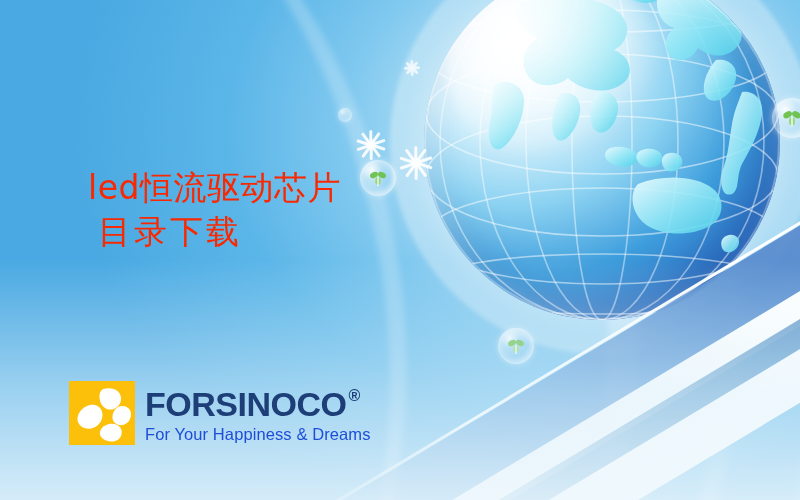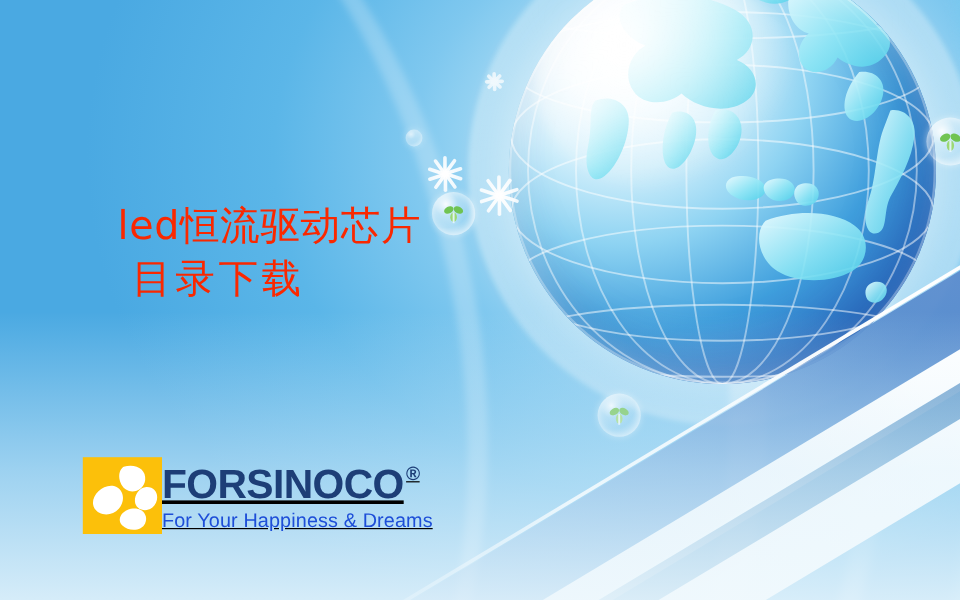--- a/index.html
+++ b/index.html
@@ -117,30 +117,30 @@
 
   
   .headline{
     position:absolute;left:88px;top:166px;
     color:#fa2800;
     font-family:"DejaVu Sans","Liberation Sans",sans-serif;
     font-size:33px;line-height:44px;
     letter-spacing:.5px;
     white-space:nowrap;
   }
-  .headline .l1{display:block;margin-left:10px;}
-  .headline .l2{display:block;margin-left:22px;letter-spacing:3px;}
+  .headline .l1{display:block;}
+  .headline .l2{display:block;margin-left:10px;letter-spacing:3px;}
 
   
   .logo{position:absolute;left:69px;top:381px;display:flex;align-items:flex-start;}
   .logo-mark{
     position:relative;width:66px;height:64px;background:#fcc00a;flex:0 0 auto;
   }
   .logo-mark svg{position:absolute;inset:0;width:100%;height:100%;}
-  .logo-text{margin-left:0;padding-top:6px;text-decoration:underline;}
+  .logo-text{margin-left:10px;padding-top:6px;}
   .logo-name{
     font-family:"Liberation Sans","DejaVu Sans",sans-serif;
     font-weight:bold;font-size:34px;line-height:34px;
     color:#1d3e77;letter-spacing:-0.5px;
     display:flex;align-items:flex-start;
   }
   .logo-name .reg{font-size:16px;line-height:16px;margin-left:2px;margin-top:1px;}
   .logo-tag{
     font-family:"Liberation Sans","DejaVu Sans",sans-serif;
     font-size:16.5px;line-height:20px;color:#1d4ed8;margin-top:3px;letter-spacing:.1px;

